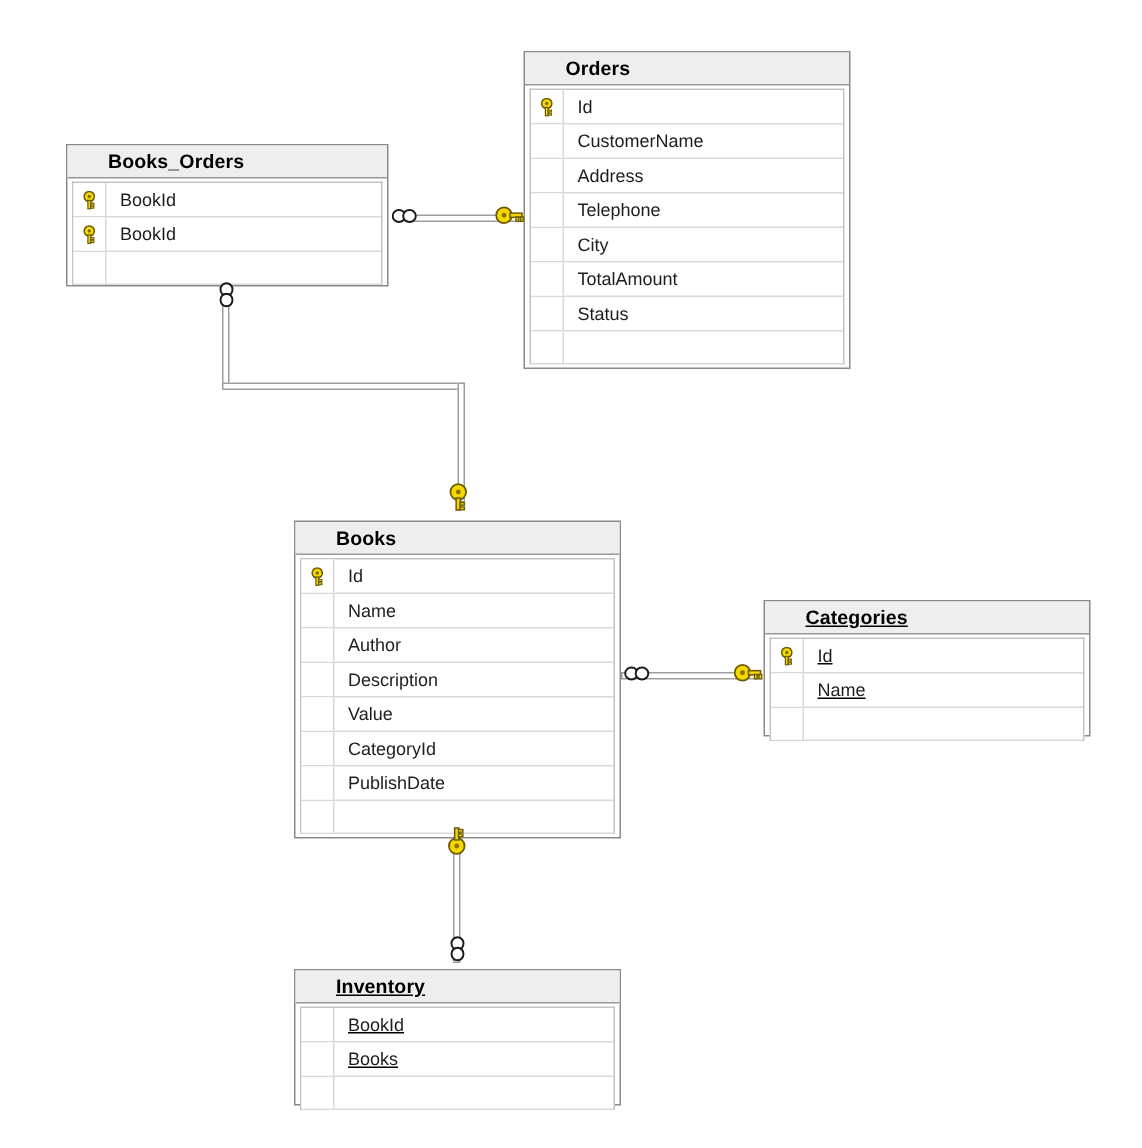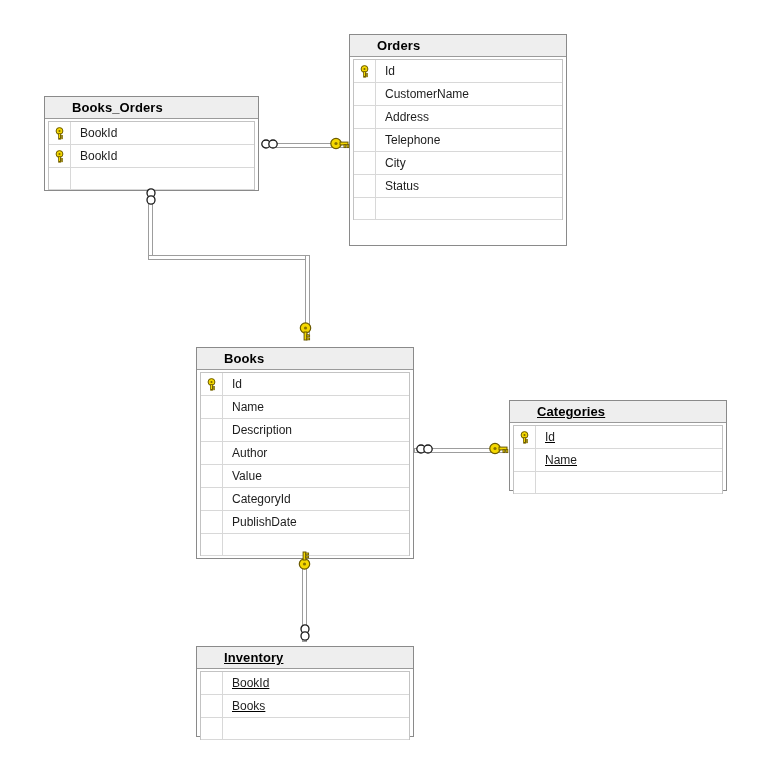--- a/index.html
+++ b/index.html
@@ -229,20 +229,24 @@
         <div class="row">
           <div class="gutter"></div>
           <div class="col-name">Telephone</div>
         </div>
         <div class="row">
           <div class="gutter"></div>
           <div class="col-name">City</div>
         </div>
         <div class="row">
           <div class="gutter"></div>
+          <div class="col-name">TotalAmount</div>
+        </div>
+        <div class="row">
+          <div class="gutter"></div>
           <div class="col-name">Status</div>
         </div>
         <div class="row empty">
           <div class="gutter"></div>
           <div class="col-name"></div>
         </div>
       </div>
     </div>
   </div>
 
@@ -263,28 +267,28 @@
             </svg>
           </div>
           <div class="col-name">Id</div>
         </div>
         <div class="row">
           <div class="gutter"></div>
           <div class="col-name">Name</div>
         </div>
         <div class="row">
           <div class="gutter"></div>
+          <div class="col-name">Author</div>
+        </div>
+        <div class="row">
+          <div class="gutter"></div>
           <div class="col-name">Description</div>
         </div>
         <div class="row">
           <div class="gutter"></div>
-          <div class="col-name">Author</div>
-        </div>
-        <div class="row">
-          <div class="gutter"></div>
           <div class="col-name">Value</div>
         </div>
         <div class="row">
           <div class="gutter"></div>
           <div class="col-name">CategoryId</div>
         </div>
         <div class="row">
           <div class="gutter"></div>
           <div class="col-name">PublishDate</div>
         </div>

